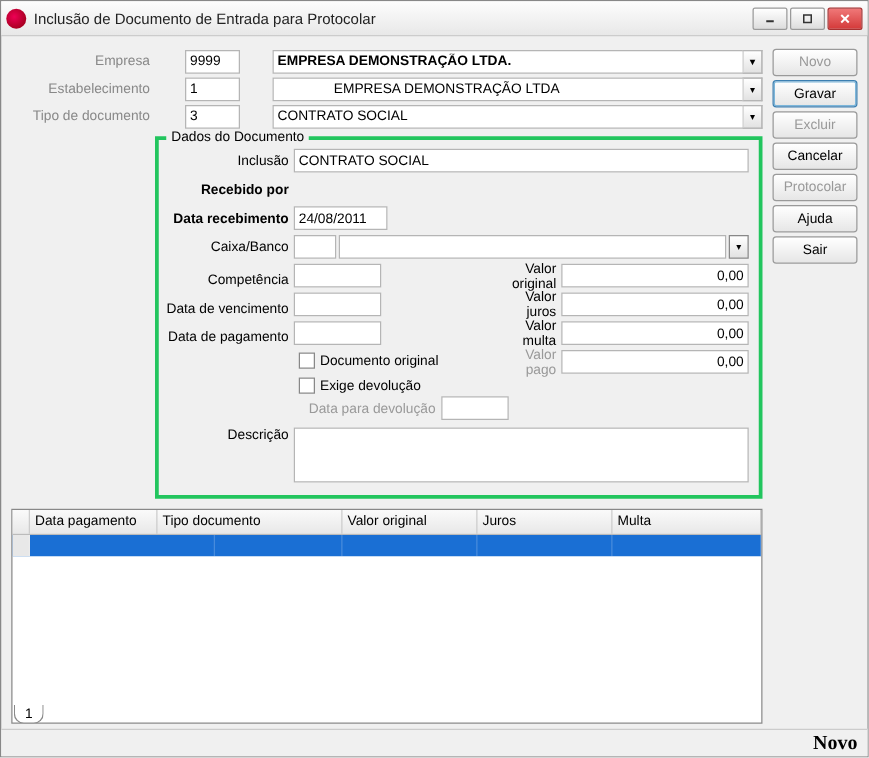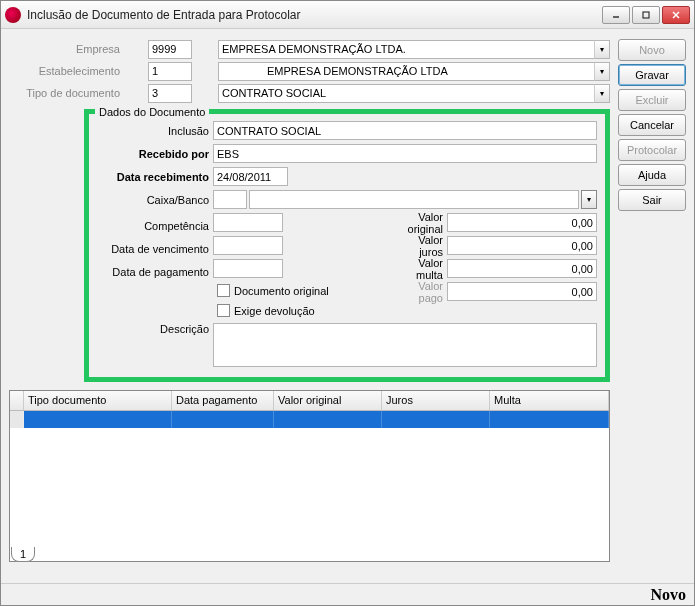--- a/index.html
+++ b/index.html
@@ -116,23 +116,23 @@
       height: 19px;
       border: 1px solid #b5b5b5;
       border-left: 1px solid #ccc;
       background: linear-gradient(to bottom, #fff, #e2e2e2);
       display: flex;
       align-items: center;
       justify-content: center;
       font-size: 8px;
     }
     .fieldset {
-      border: 5px solid #22c55e;
-      margin: 2px 0 6px 75px;
-      padding: 6px 8px 8px 16px;
+      border: 3px solid #22c55e;
+      margin: 2px 0 6px 115px;
+      padding: 6px 8px 8px 0;
       position: relative;
     }
     .fieldset-legend {
       position: absolute;
       top: -8px;
       left: 6px;
       background: #f0f0f0;
       padding: 0 4px;
       color: #000;
     }
@@ -336,21 +336,21 @@
   </div>
 
   <div class="content">
 
     <div class="main-panel">
 
       <div class="top-rows">
         <div class="form-row">
           <div class="label">Empresa</div>
           <input class="code-input" value="9999" style="">
-          <div class="dropdown" style="flex:1;position:relative;">
+          <div class="dropdown" style="flex:1;position:relative;font-weight:bold;">
             <input class="wide-input" style="margin-left: 2px; width: calc(100% - 2px);" value="EMPRESA DEMONSTRAÇÃO LTDA.">
             <div class="dropdown-btn">
                 <span>▾</span>
               </div>
           </div>
         </div>
         <div class="form-row">
           <div class="label">Estabelecimento</div>
           <input class="code-input" value="1" style="">
           <div class="dropdown" style="flex:1;position:relative;">
@@ -374,21 +374,20 @@
 
       <div class="fieldset">
         <div class="fieldset-legend">Dados do Documento</div>
 
         <div class="inner-row">
           <div class="inner-label">Inclusão</div>
           <input class="inner-input wide" value="CONTRATO SOCIAL" style="">
         </div>
         <div class="inner-row">
           <div class="inner-label" style="font-weight:bold">Recebido por</div>
-          <input class="inner-input wide" value="EBS" style="">
         </div>
         <div class="inner-row">
           <div class="inner-label" style="font-weight:bold">Data recebimento</div>
           <input class="inner-input date" value="24/08/2011" style="">
         </div>
         <div class="inner-row">
           <div class="inner-label">Caixa/Banco</div>
           <input class="inner-input" style="width: 34px;" value="">
           <div class="bank-combo" style="margin-left:2px;">
             <input class="inner-input" style="flex: 1 1 0%;" value="">
@@ -442,33 +441,37 @@
             <div class="right-label disabled">Valor pago</div>
             <input class="right-input" value="0,00" style="">
           </div>
         </div>
 
         <div class="checkbox-row">
           <div class="checkbox"></div>
           <span>Exige devolução</span>
         </div>
 
+        <div class="devol-row">
+          <span>Data para devolução</span>
+          <input class="inner-input" style="width: 54px;" value="">
+        </div>
 
         <div class="inner-row" style="height:auto;align-items:flex-start;margin-top:6px">
           <div class="inner-label">Descrição</div>
           <textarea class="textarea" style=""></textarea>
         </div>
       </div>
 
       <div class="bottom-wrap">
         <div class="grid-area">
           <div class="grid-header">
             <div class="grid-hcell tiny"></div>
+            <div class="grid-hcell" style="width:102px">Data pagamento</div>
             <div class="grid-hcell" style="width:148px">Tipo documento</div>
-            <div class="grid-hcell" style="width:102px">Data pagamento</div>
             <div class="grid-hcell" style="width:108px">Valor original</div>
             <div class="grid-hcell" style="width:108px">Juros</div>
             <div class="grid-hcell" style="flex:1">Multa</div>
           </div>
           <div class="grid-body-row selected">
             <div class="grid-cell" style="width:14px;background:#e8e8e8"></div>
             <div class="grid-cell" style="width:148px"></div>
             <div class="grid-cell" style="width:102px"></div>
             <div class="grid-cell" style="width:108px"></div>
             <div class="grid-cell" style="width:108px"></div>

